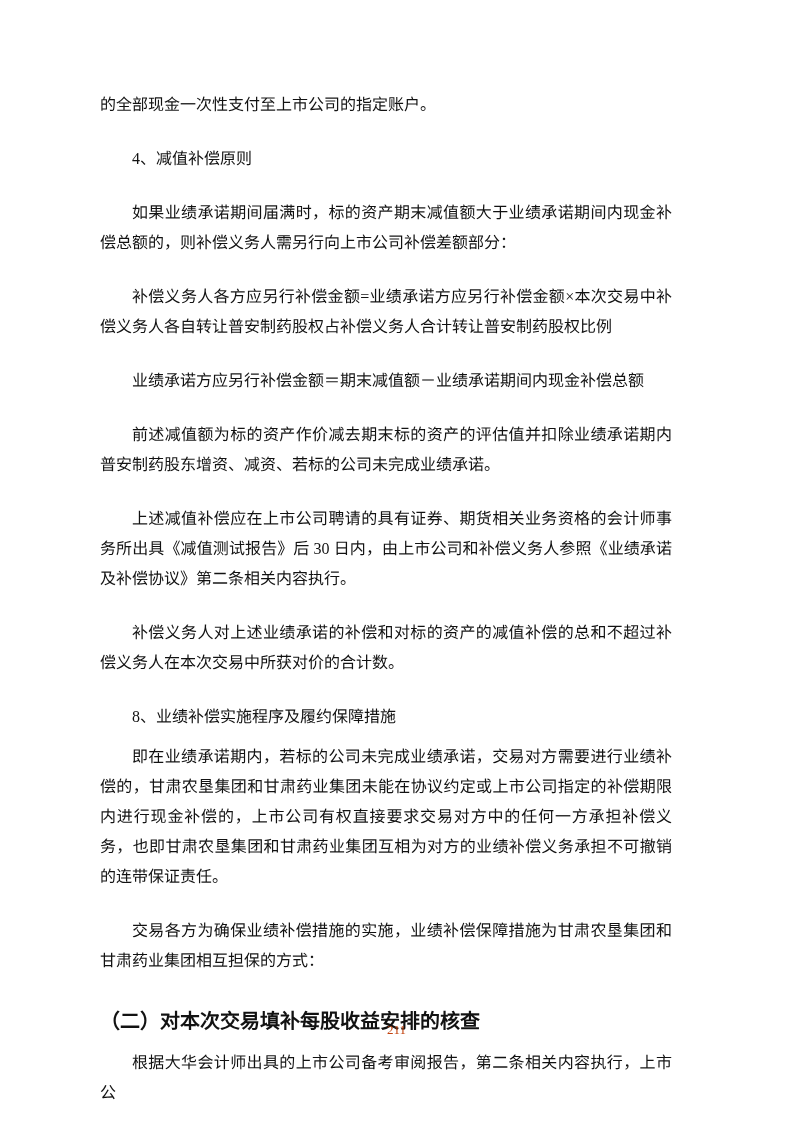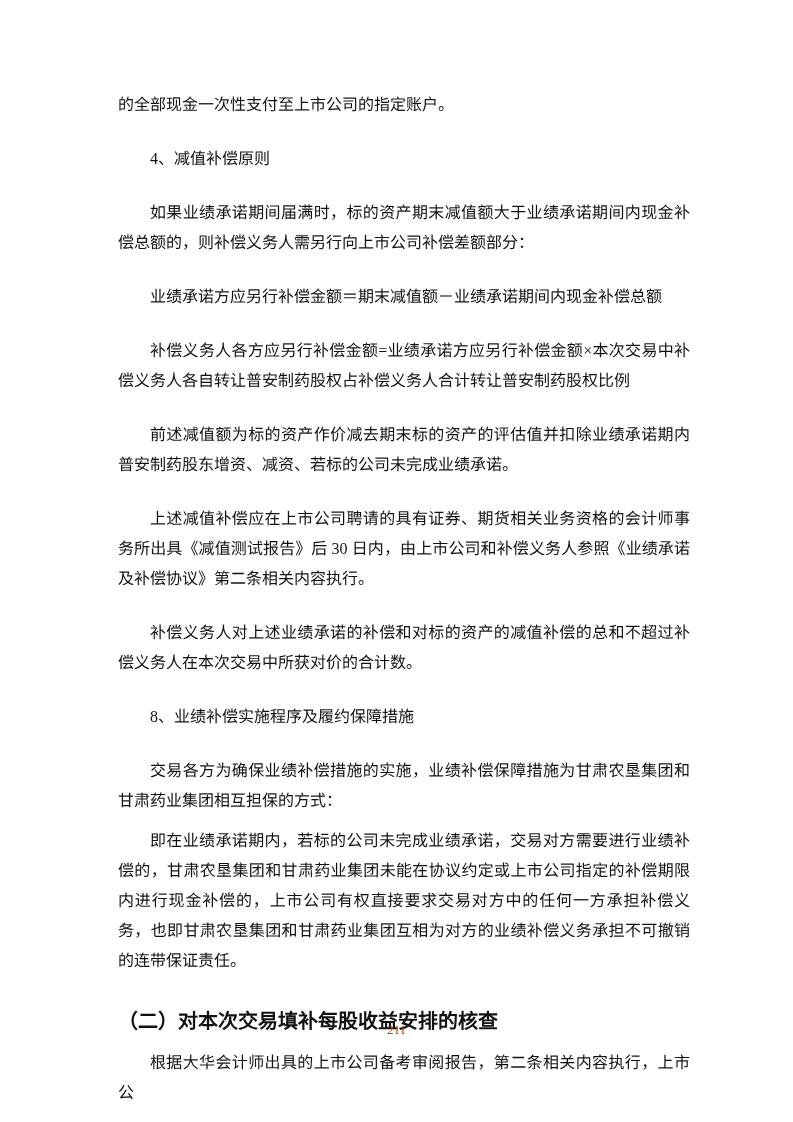--- a/index.html
+++ b/index.html
@@ -11,21 +11,21 @@
     position: relative;
     width: 793px;
     height: 1122px;
     background: #ffffff;
     overflow: hidden;
     font-family: "Liberation Serif", serif;
     color: #121212;
   }
   .content {
     position: absolute;
-    left: 118px;
+    left: 100px;
     top: 90px;
     width: 572px;
   }
   .blk {
     margin: 0;
     font-size: 16px;
     line-height: 30px;
     text-align: justify;
     font-weight: normal;
     word-break: break-all;
@@ -57,25 +57,25 @@
   }
 </style>
 </head>
 <body>
 
 <div class="page">
   <div class="content">
     <p class="blk">的全部现金一次性支付至上市公司的指定账户。</p>
     <p class="blk indent">4、减值补偿原则</p>
     <p class="blk indent">如果业绩承诺期间届满时，标的资产期末减值额大于业绩承诺期间内现金补偿总额的，则补偿义务人需另行向上市公司补偿差额部分：</p>
+    <p class="blk indent">补偿义务人各方应另行补偿金额=业绩承诺方应另行补偿金额×本次交易中补偿义务人各自转让普安制药股权占补偿义务人合计转让普安制药股权比例</p>
     <p class="blk indent">业绩承诺方应另行补偿金额＝期末减值额－业绩承诺期间内现金补偿总额</p>
-    <p class="blk indent">补偿义务人各方应另行补偿金额=业绩承诺方应另行补偿金额×本次交易中补偿义务人各自转让普安制药股权占补偿义务人合计转让普安制药股权比例</p>
     <p class="blk indent">前述减值额为标的资产作价减去期末标的资产的评估值并扣除业绩承诺期内普安制药股东增资、减资、若标的公司未完成业绩承诺。</p>
     <p class="blk indent">上述减值补偿应在上市公司聘请的具有证券、期货相关业务资格的会计师事务所出具《减值测试报告》后 30 日内，由上市公司和补偿义务人参照《业绩承诺及补偿协议》第二条相关内容执行。</p>
     <p class="blk indent">补偿义务人对上述业绩承诺的补偿和对标的资产的减值补偿的总和不超过补偿义务人在本次交易中所获对价的合计数。</p>
     <p class="blk indent">8、业绩补偿实施程序及履约保障措施</p>
+    <p class="blk indent mt-lg">即在业绩承诺期内，若标的公司未完成业绩承诺，交易对方需要进行业绩补偿的，甘肃农垦集团和甘肃药业集团未能在协议约定或上市公司指定的补偿期限内进行现金补偿的，上市公司有权直接要求交易对方中的任何一方承担补偿义务，也即甘肃农垦集团和甘肃药业集团互相为对方的业绩补偿义务承担不可撤销的连带保证责任。</p>
     <p class="blk indent">交易各方为确保业绩补偿措施的实施，业绩补偿保障措施为甘肃农垦集团和甘肃药业集团相互担保的方式：</p>
-    <p class="blk indent mt-lg">即在业绩承诺期内，若标的公司未完成业绩承诺，交易对方需要进行业绩补偿的，甘肃农垦集团和甘肃药业集团未能在协议约定或上市公司指定的补偿期限内进行现金补偿的，上市公司有权直接要求交易对方中的任何一方承担补偿义务，也即甘肃农垦集团和甘肃药业集团互相为对方的业绩补偿义务承担不可撤销的连带保证责任。</p>
     <h2 class="blk section-heading">（二）对本次交易填补每股收益安排的核查</h2>
     <p class="blk indent after-heading force-justify">根据大华会计师出具的上市公司备考审阅报告，第二条相关内容执行，上市公</p>
   </div>
   <div class="page-number">211</div>
 </div>
 
 </body></html>

